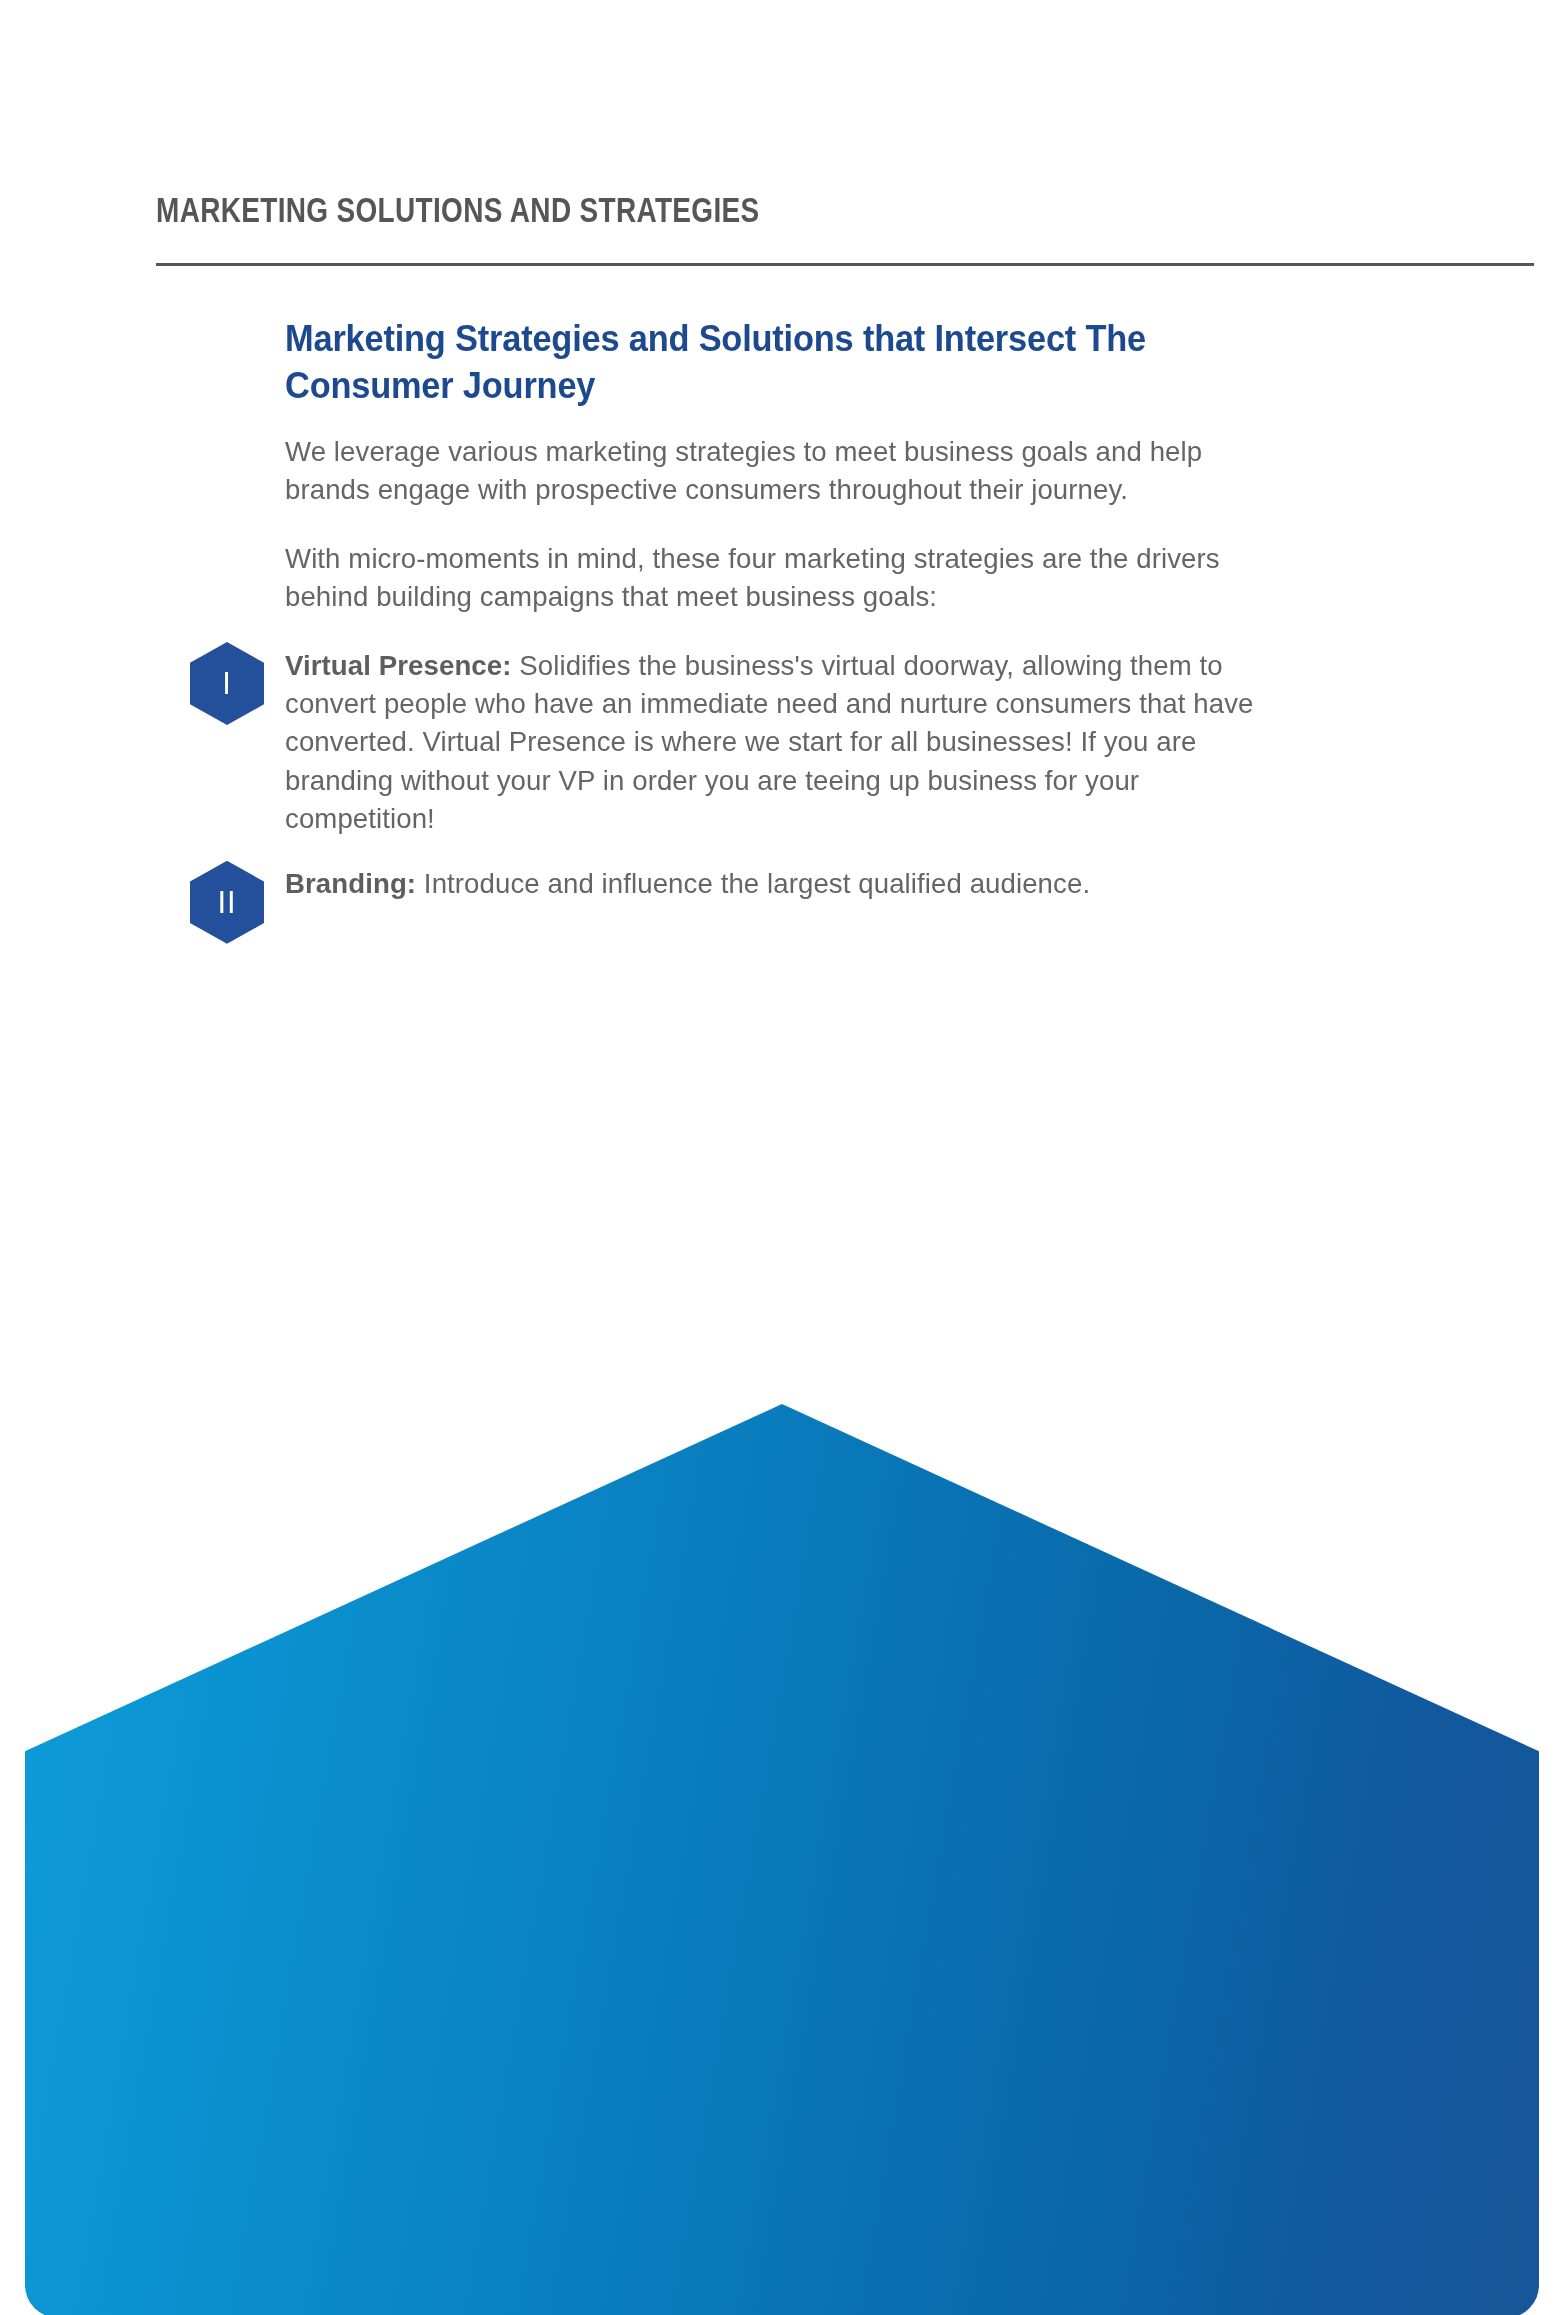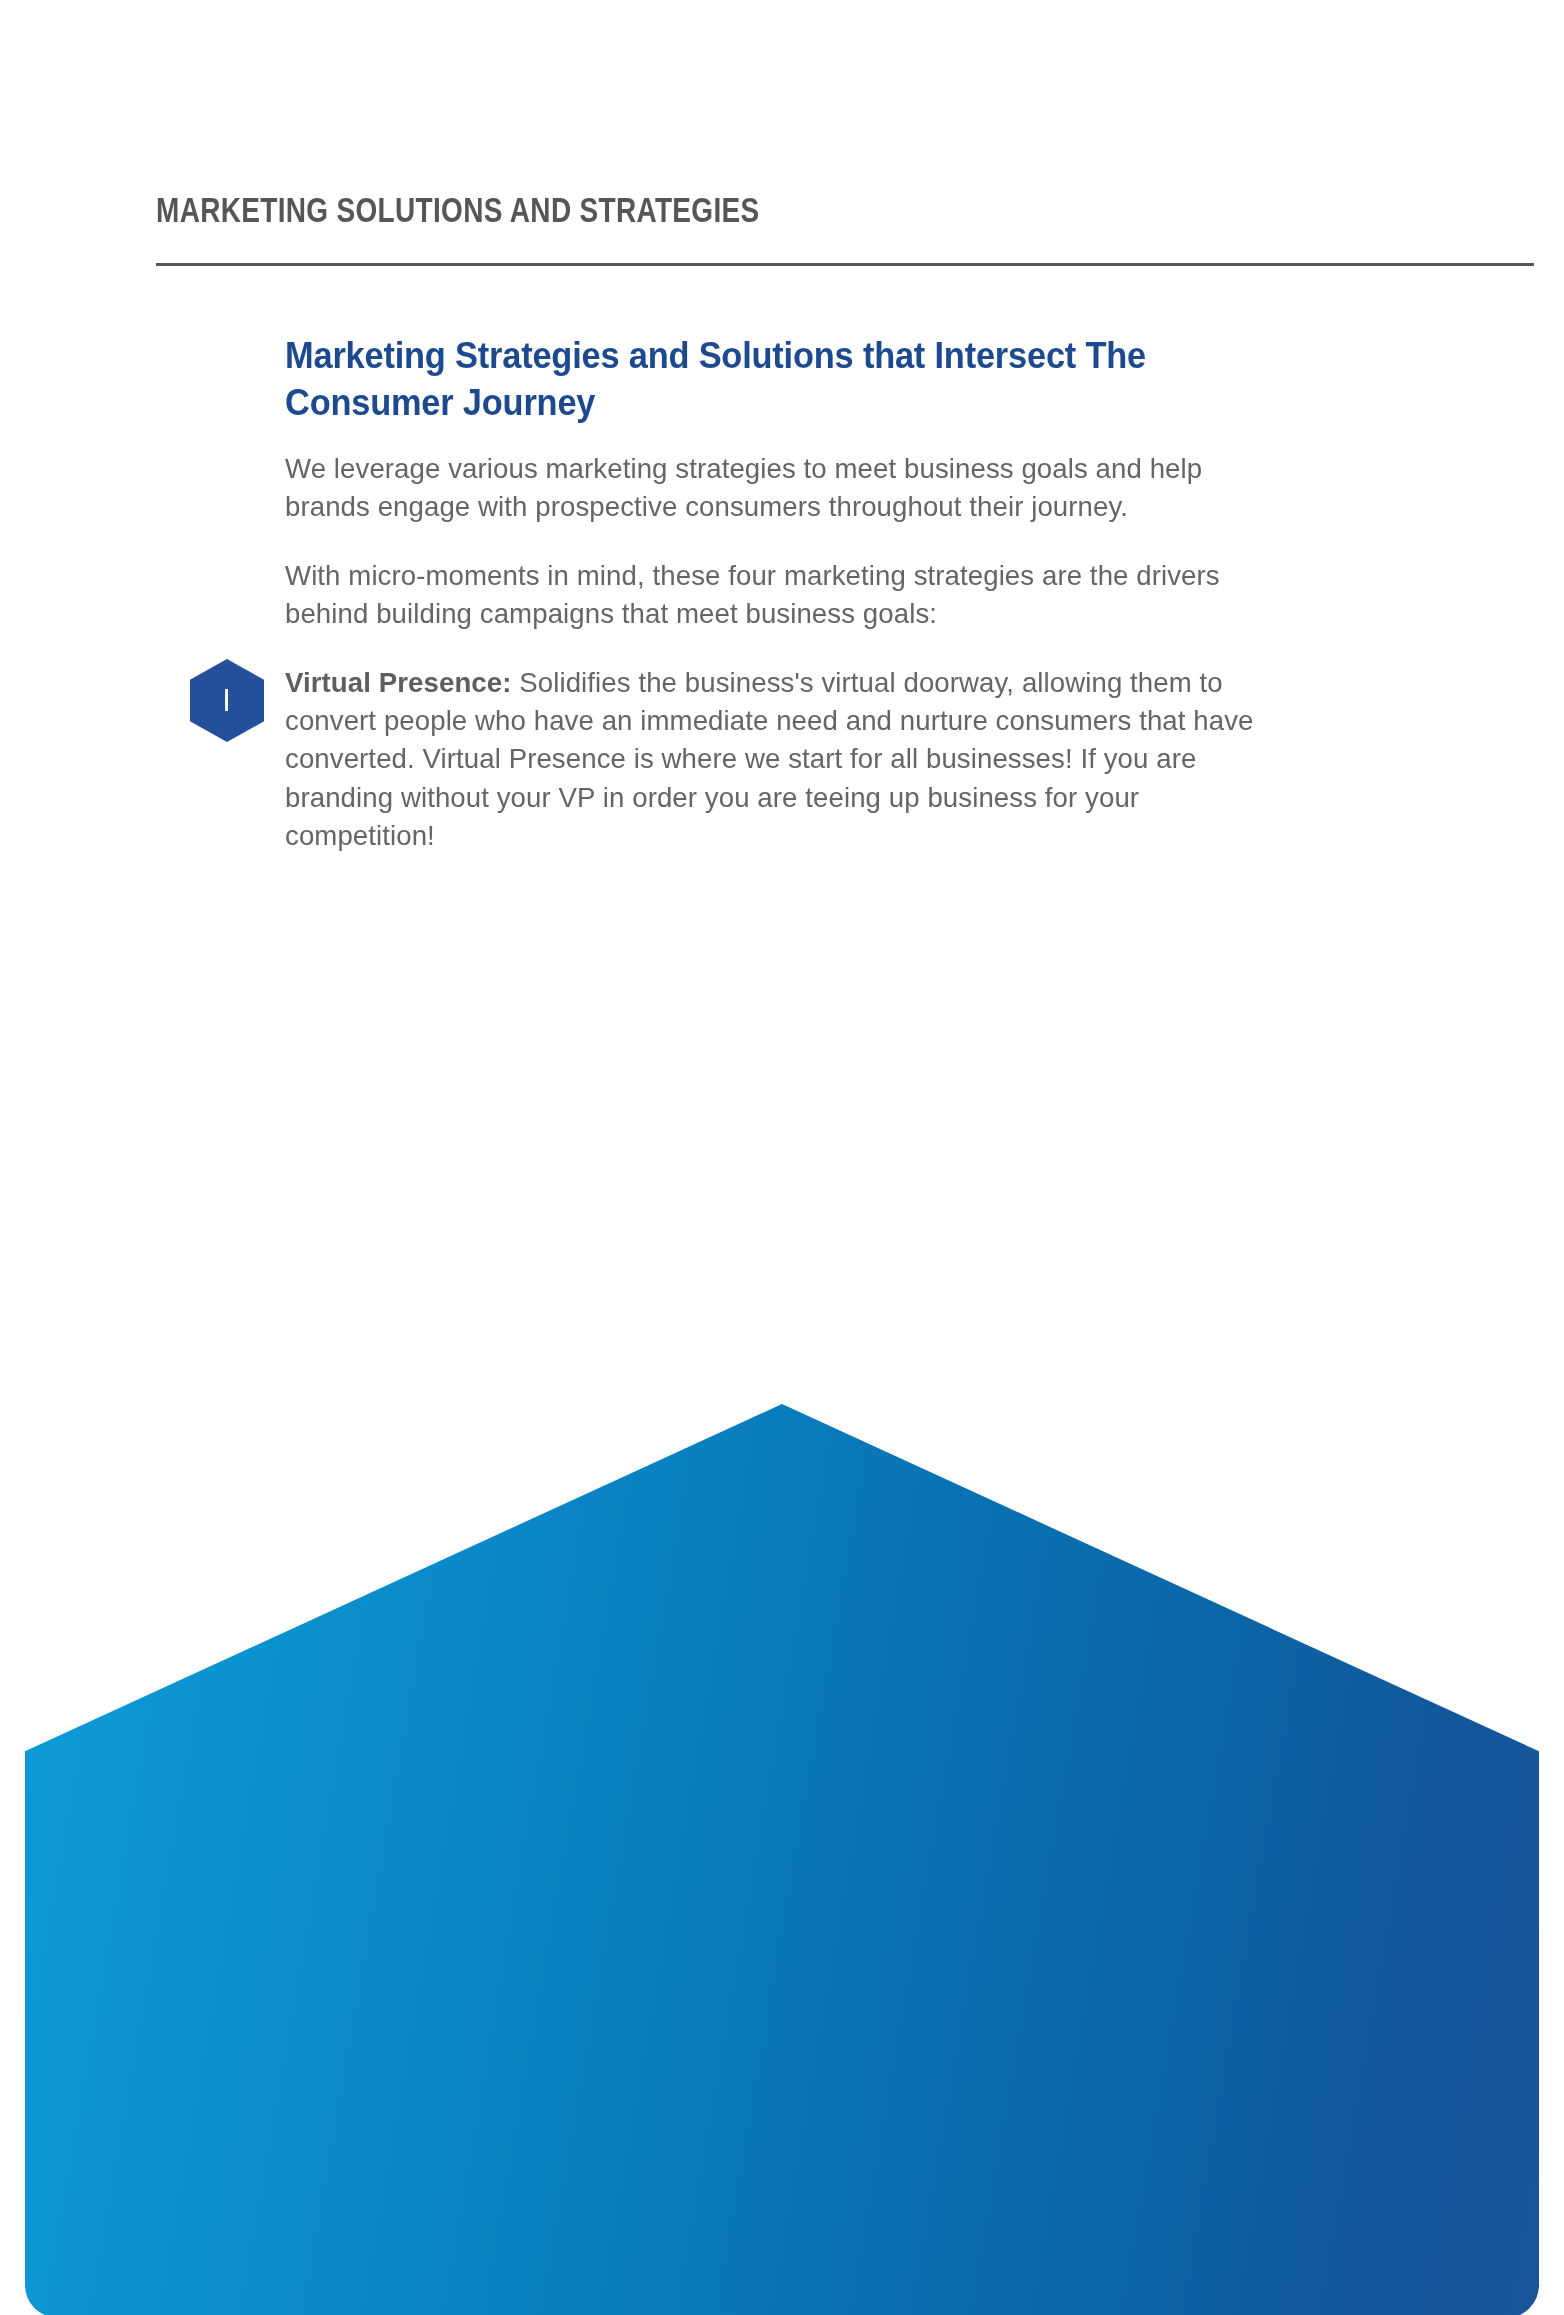--- a/index.html
+++ b/index.html
@@ -40,21 +40,21 @@
     top: 263px;
     width: 1378px;
     height: 2.7px;
     background: #575757;
   }
 
   
   #content {
     position: absolute;
     left: 285px;
-    top: 333px;
+    top: 316px;
     width: 1004px;
   }
 
   #intro-heading {
     color: #1d4a8f;
     font-family: "Liberation Sans Narrow", "Liberation Sans", sans-serif;
     font-weight: 700;
     font-size: 36px;
     line-height: 1.30;
     letter-spacing: -0.2px;
@@ -147,20 +147,28 @@
 
     <div class="strategy-item">
       <div class="badge">
         <span class="badge-label">I</span>
       </div>
       <div class="strategy-text">
         <span class="strategy-term">Virtual Presence:</span><span> Solidifies the business's virtual doorway, allowing them to convert people who have an immediate need and nurture consumers that have converted.  Virtual Presence is where we start for all businesses!   If you are branding without your VP in order you are teeing up business for your competition!</span>
       </div>
     </div>
 
+    <div class="strategy-item">
+      <div class="badge">
+        <span class="badge-label">II</span>
+      </div>
+      <div class="strategy-text">
+        <span class="strategy-term">Branding:</span><span> Introduce and influence the largest qualified audience.</span>
+      </div>
+    </div>
 
 
 
   </div>
 </div>
 
 <div id="hero-hexagon"></div>
 
 
 </body></html>

